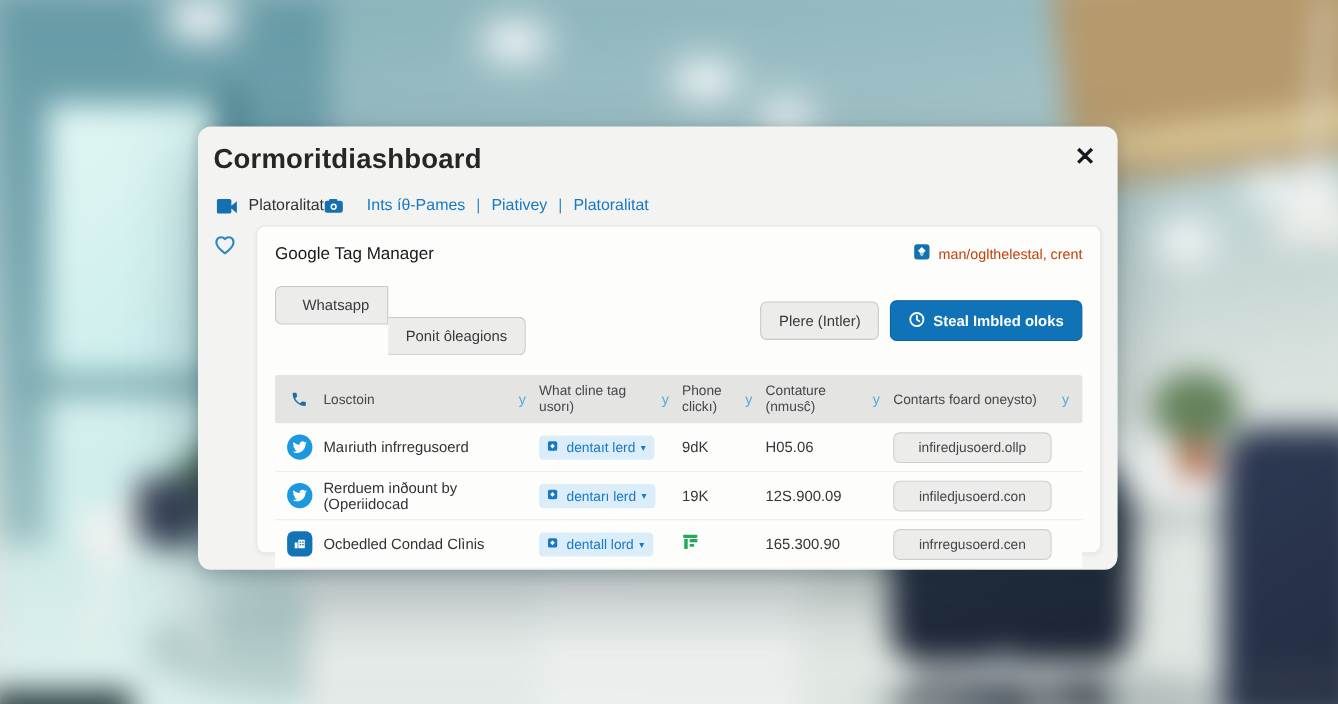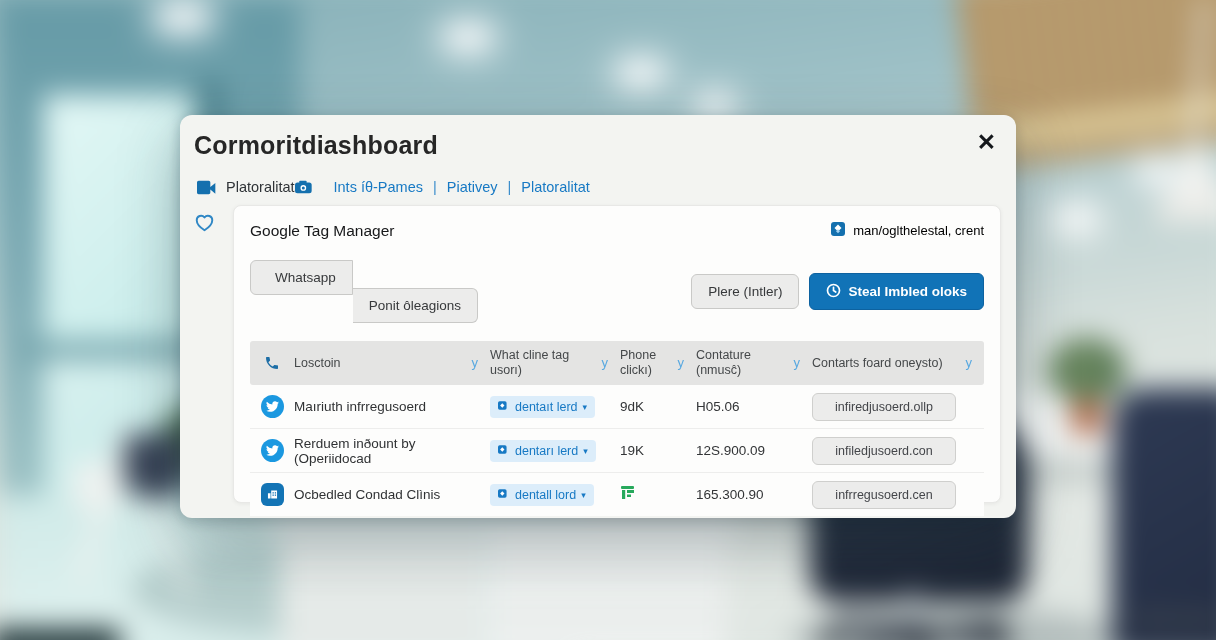--- a/index.html
+++ b/index.html
@@ -68,21 +68,21 @@
   .platform-label{color:#2f3337;}
   .blue-links{display:flex;align-items:center;gap:10px;color:#1779c4;padding-left:10px;}
   .blue-links .sep{color:#1779c4;opacity:.85;}
   .heart-wrap{position:absolute;left:14px;top:98px;}
 
   
   .card{position:absolute;left:53px;top:90px;width:768px;height:298px;box-sizing:border-box;
         background:#fdfdfc;border:1px solid #e8e8e6;border-radius:8px;box-shadow:0 1px 4px rgba(0,0,0,.06);}
   .card-header{display:flex;justify-content:space-between;align-items:center;padding:15px 16px 0;}
   .gtm-title{font-size:15.5px;font-weight:400;color:#17181a;}
-  .account-link{display:flex;align-items:center;gap:6px;color:#000000;font-size:13px;cursor:pointer;}
+  .account-link{display:flex;align-items:center;gap:6px;color:#c2410c;font-size:13px;cursor:pointer;}
 
   .btn-row{display:flex;align-items:center;padding:0 16px;margin-top:20px;}
   .btn{height:35px;padding:0 16px;background:#ececeb;border:1px solid #c9c9c7;color:#37393b;
        font-size:13.5px;display:inline-flex;align-items:center;cursor:pointer;box-sizing:border-box;
        font-family:"Liberation Sans",sans-serif;}
   .seg-group{display:flex;}
   .seg-group .btn:first-child{border-radius:6px 0 0 6px;padding-left:24px;}
   .seg-group .btn:last-child{border-radius:0 6px 6px 0;border-left:none;margin-top:28px;}
   .spacer{flex:1;}
   .btn-filter{border-radius:6px;margin-right:10px;}

